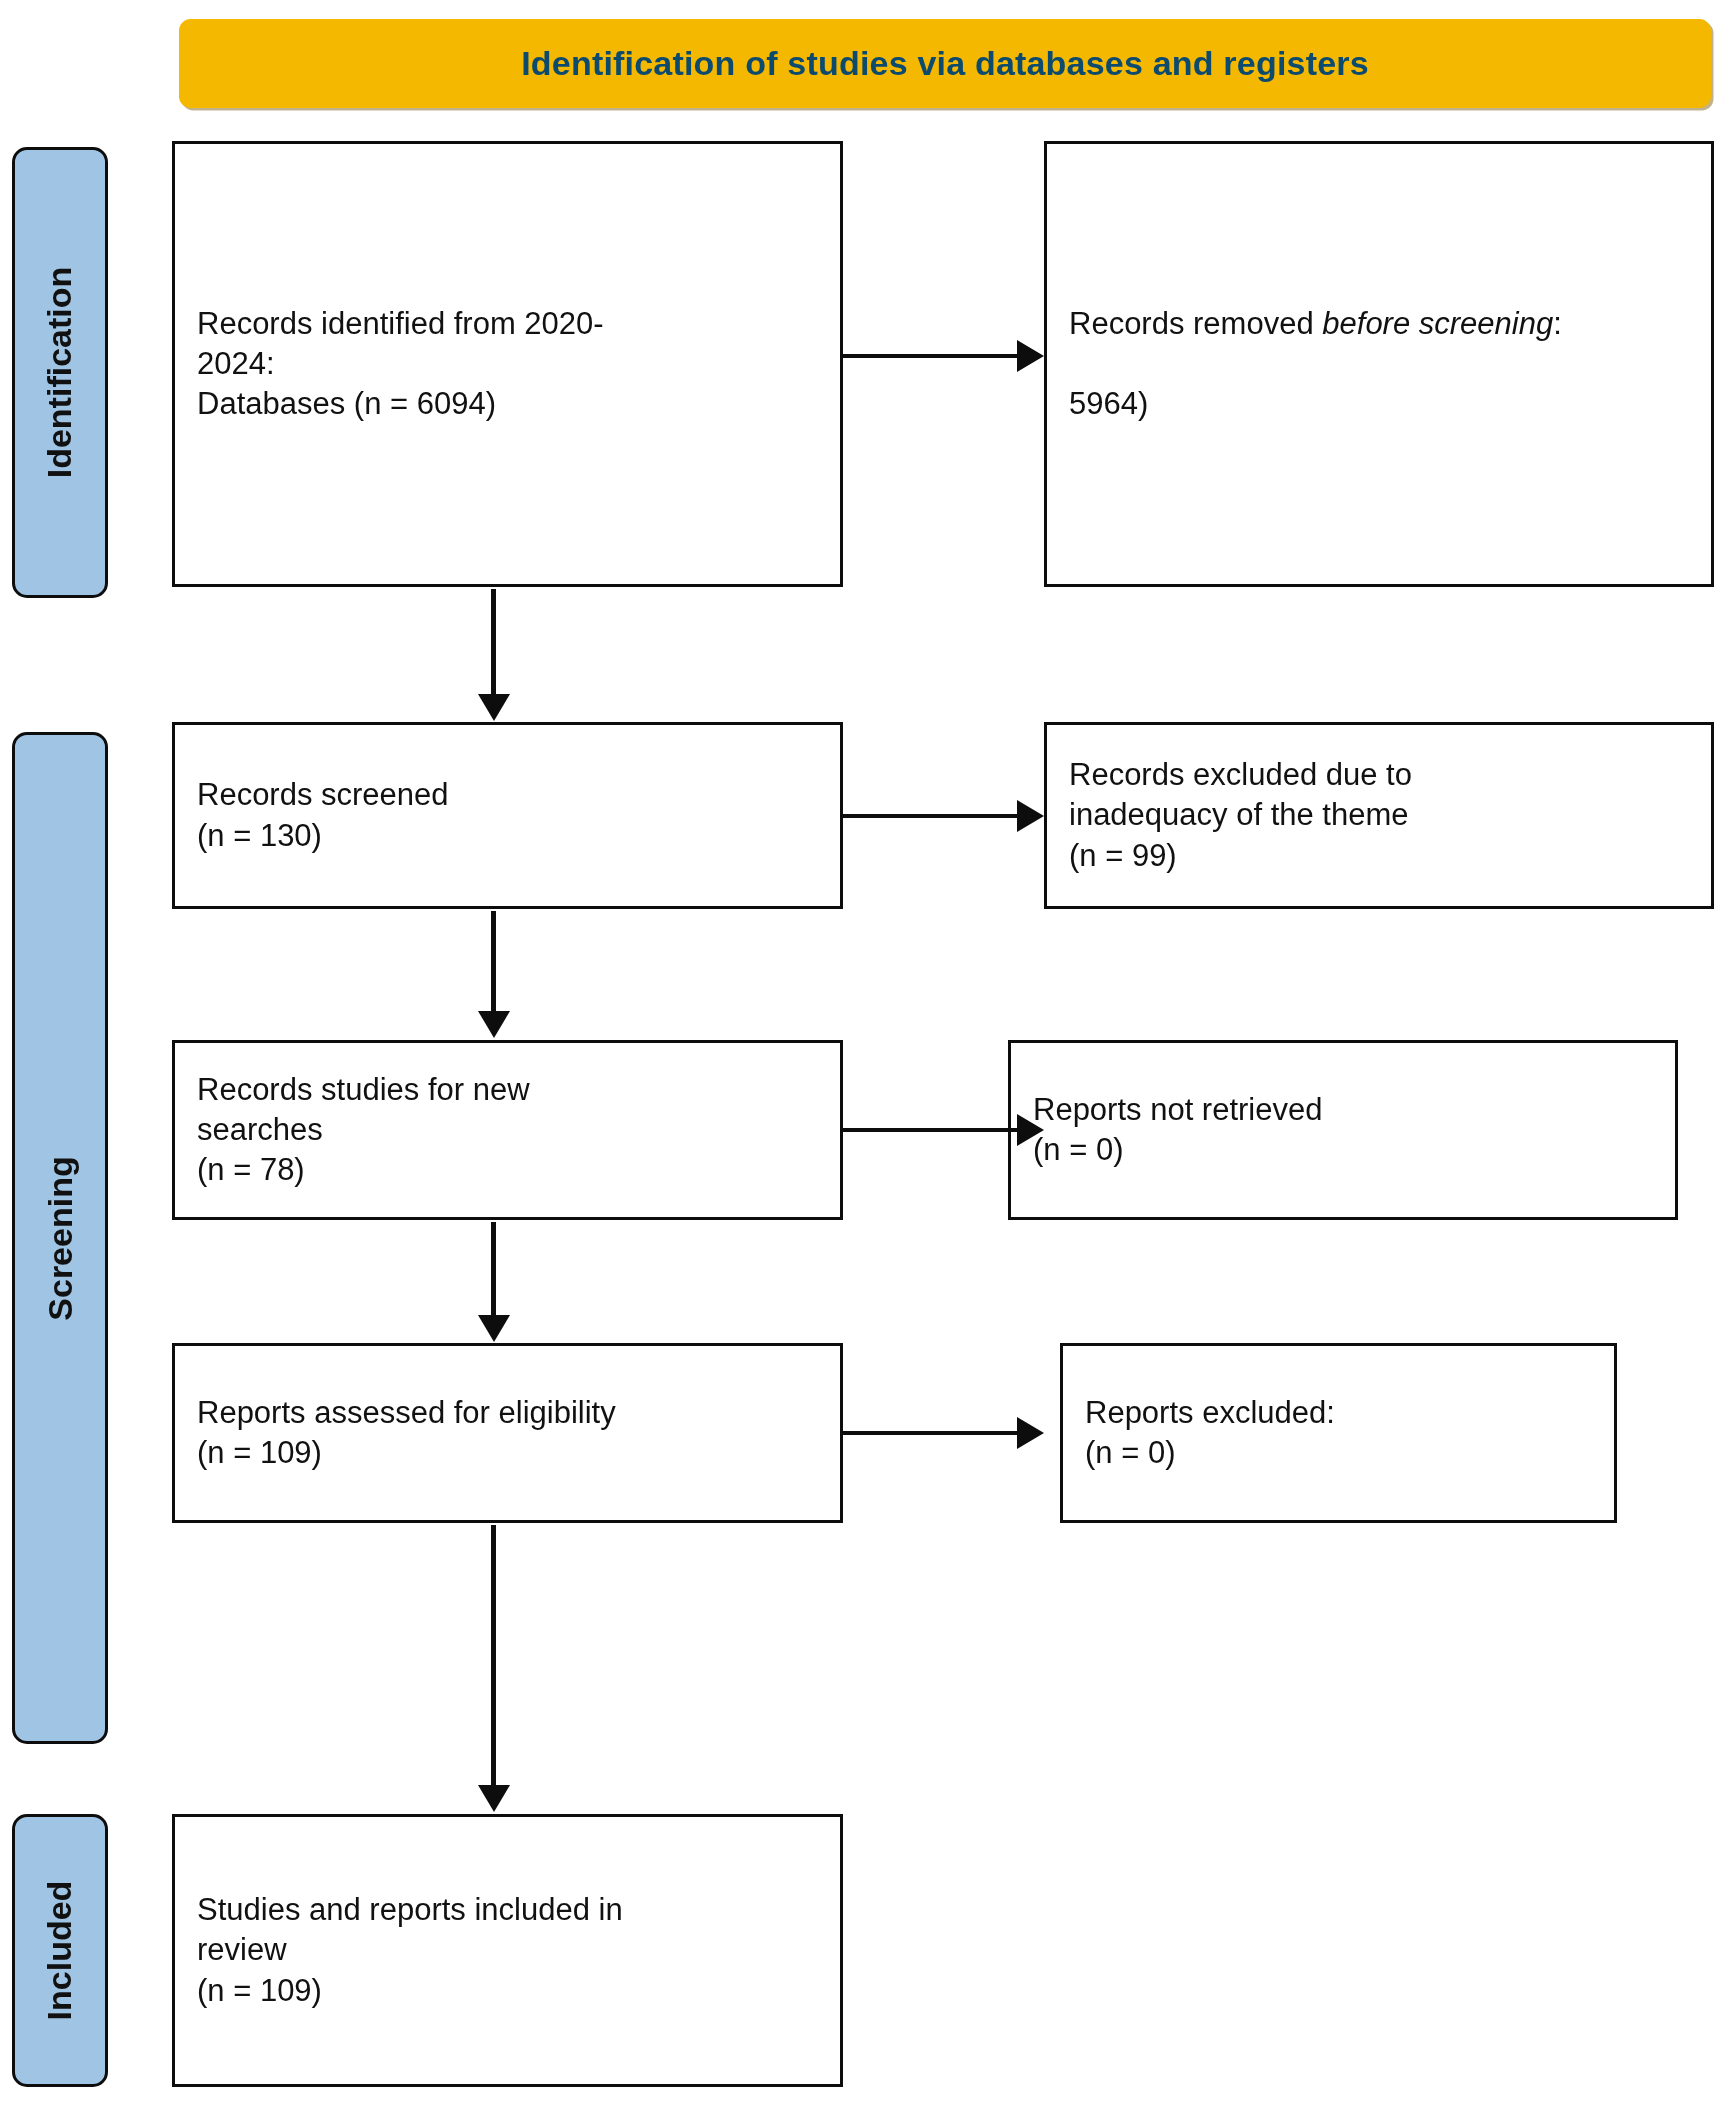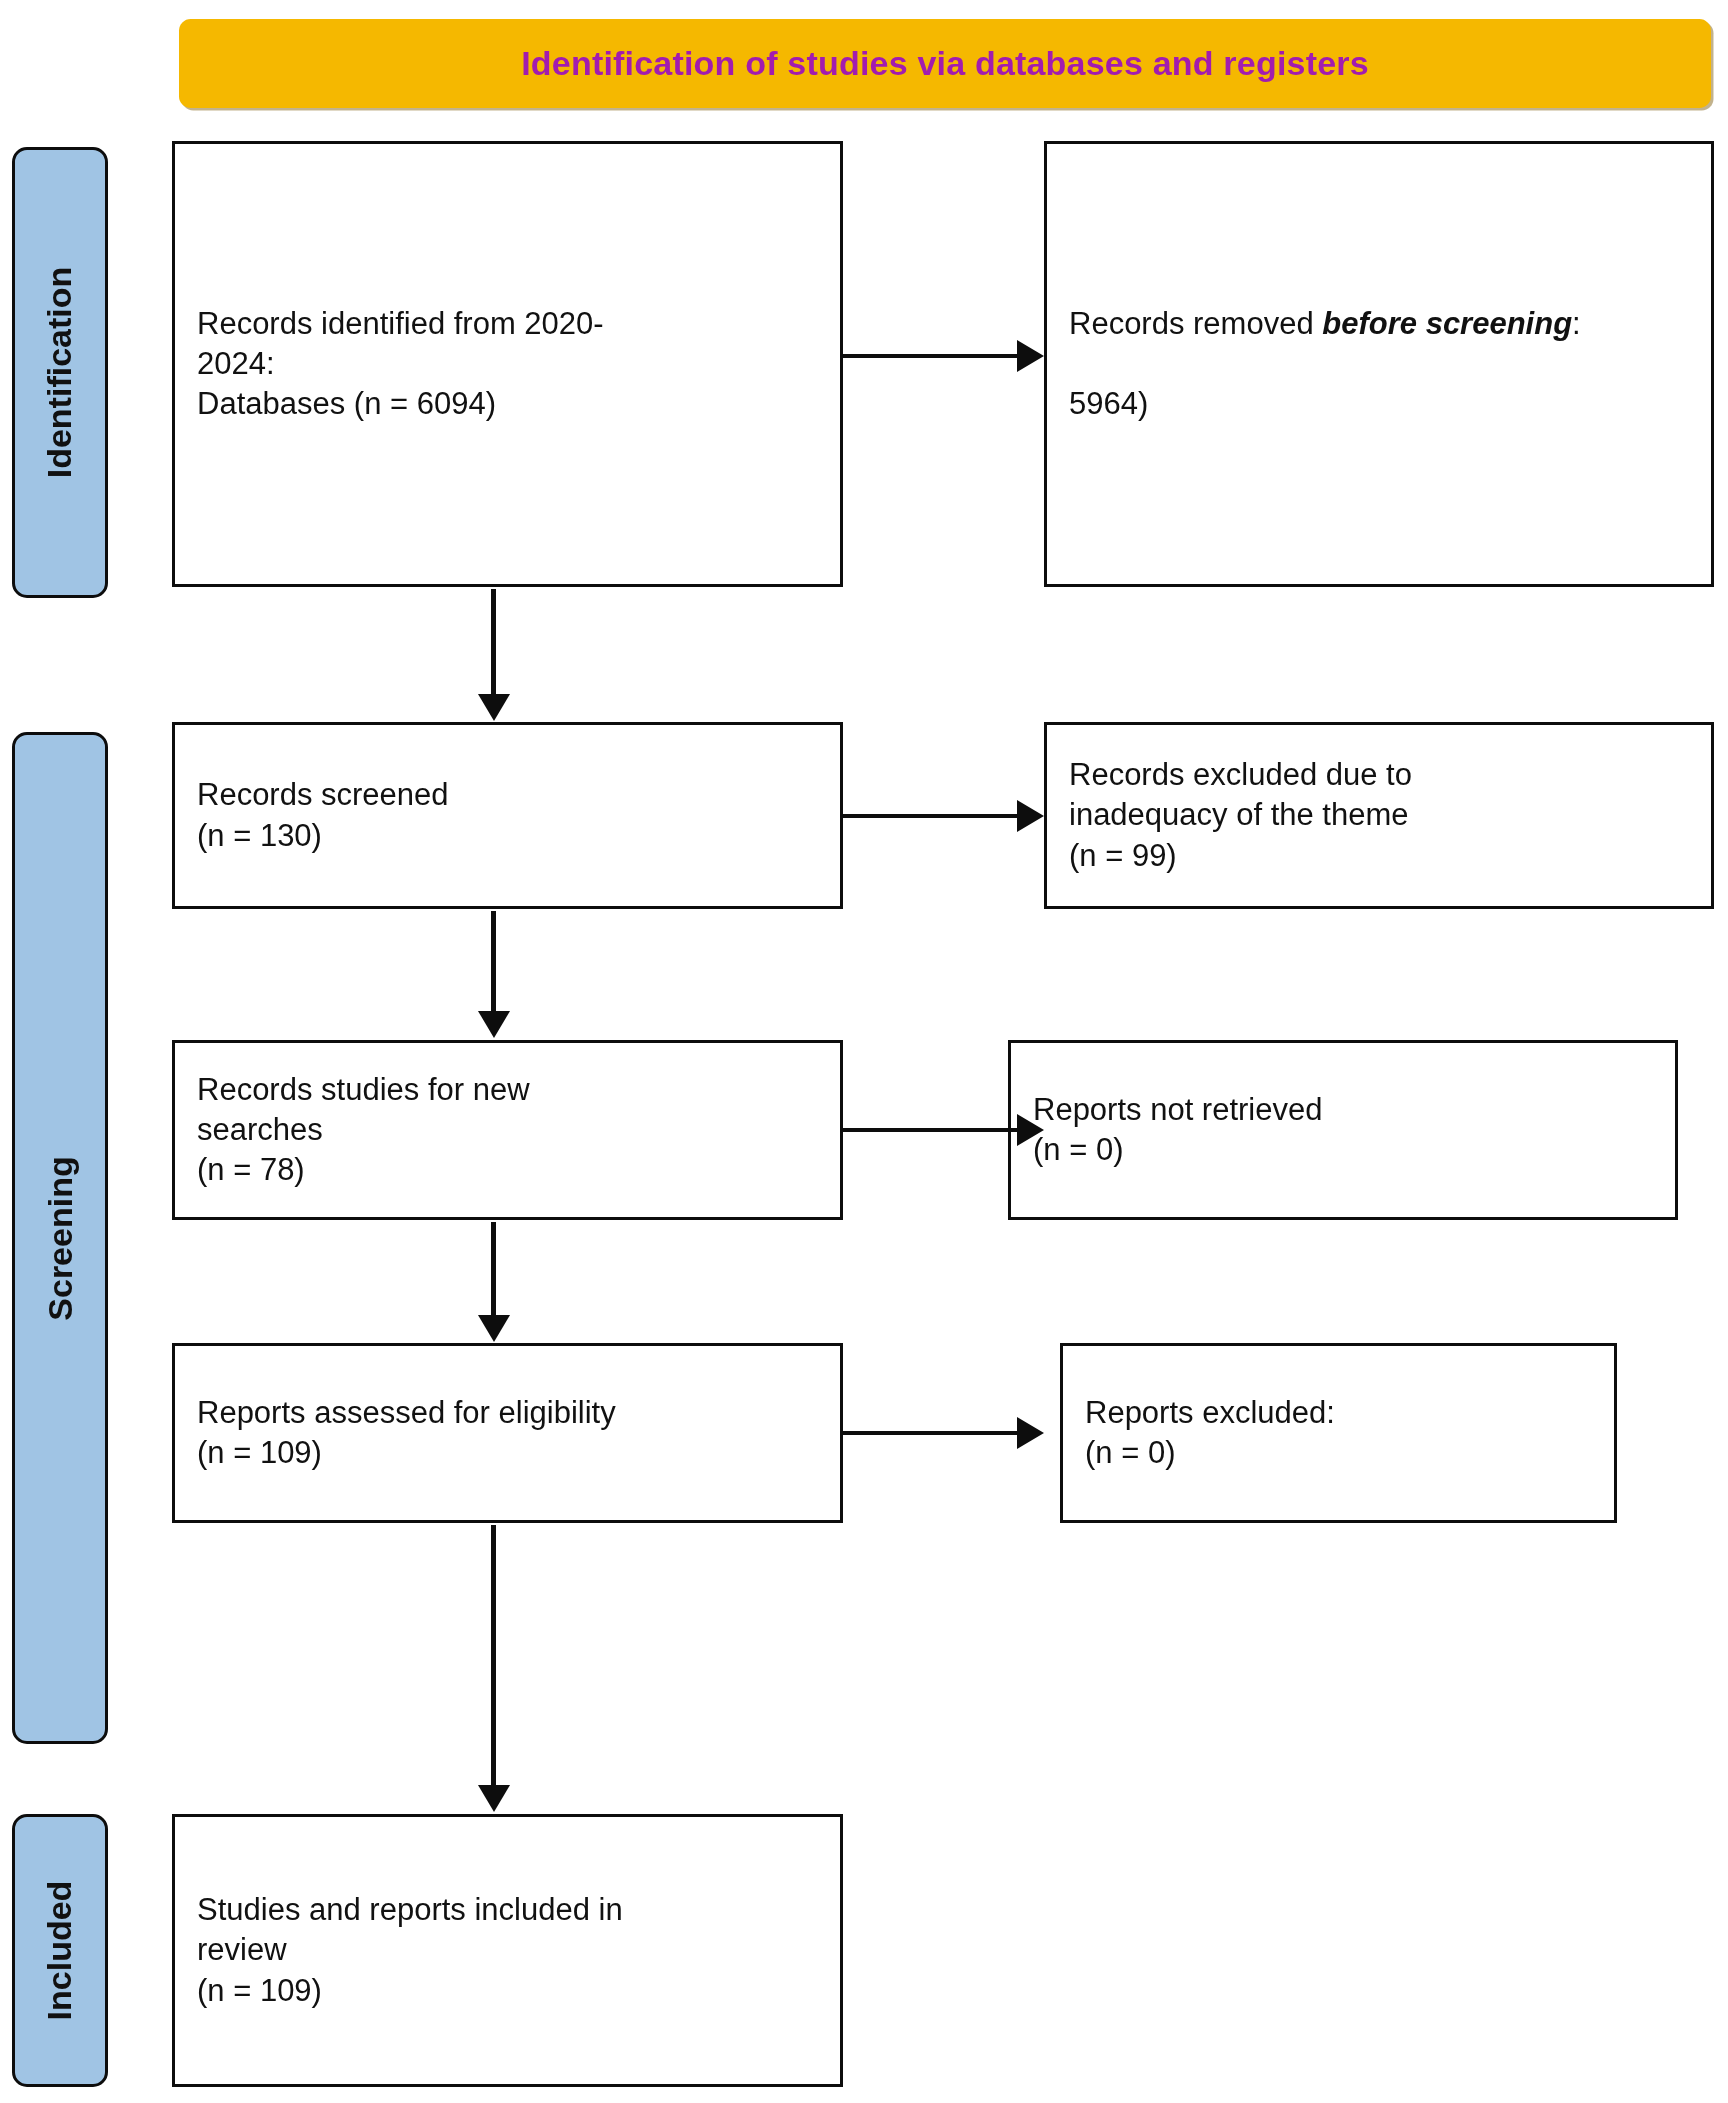--- a/index.html
+++ b/index.html
@@ -26,21 +26,21 @@
     background: #F5B800;
     border-radius: 11.7px;
     box-shadow: 2.5px 2.5px 0 rgba(120,85,0,0.45);
     display: flex;
     align-items: center;
     justify-content: center;
   }
   .title-banner .title-text {
     font-size: 34px;
     font-weight: bold;
-    color: #a21caf;
+    color: #0c4a6e;
     letter-spacing: 0.2px;
     text-align: center;
   }
 
   
   .stage-bar {
     position: absolute;
     background: #A0C4E4;
     border: 3.4px solid #0d0d0d;
     border-radius: 15px;
@@ -70,21 +70,21 @@
     display: flex;
     flex-direction: column;
     justify-content: center;
   }
   .flow-box .box-text {
     font-size: 31px;
     line-height: 1.30;
     color: #111111;
     white-space: pre-line;
   }
-  .flow-box .box-text .it { font-style: italic; font-weight: bold; }
+  .flow-box .box-text .it { font-style: italic; }
 
   
   #box-identified { left: 172px;  top: 141px;  width: 671px; height: 446px; }
   #box-screened   { left: 172px;  top: 722px;  width: 671px; height: 187px; }
   #box-inserted   { left: 172px;  top: 1040px; width: 671px; height: 180px; }
   #box-assessed   { left: 172px;  top: 1343px; width: 671px; height: 180px; }
   #box-included   { left: 172px;  top: 1814px; width: 671px; height: 273px; }
 
   
   #box-removed        { left: 1044px; top: 141px;  width: 670px; height: 446px; }

